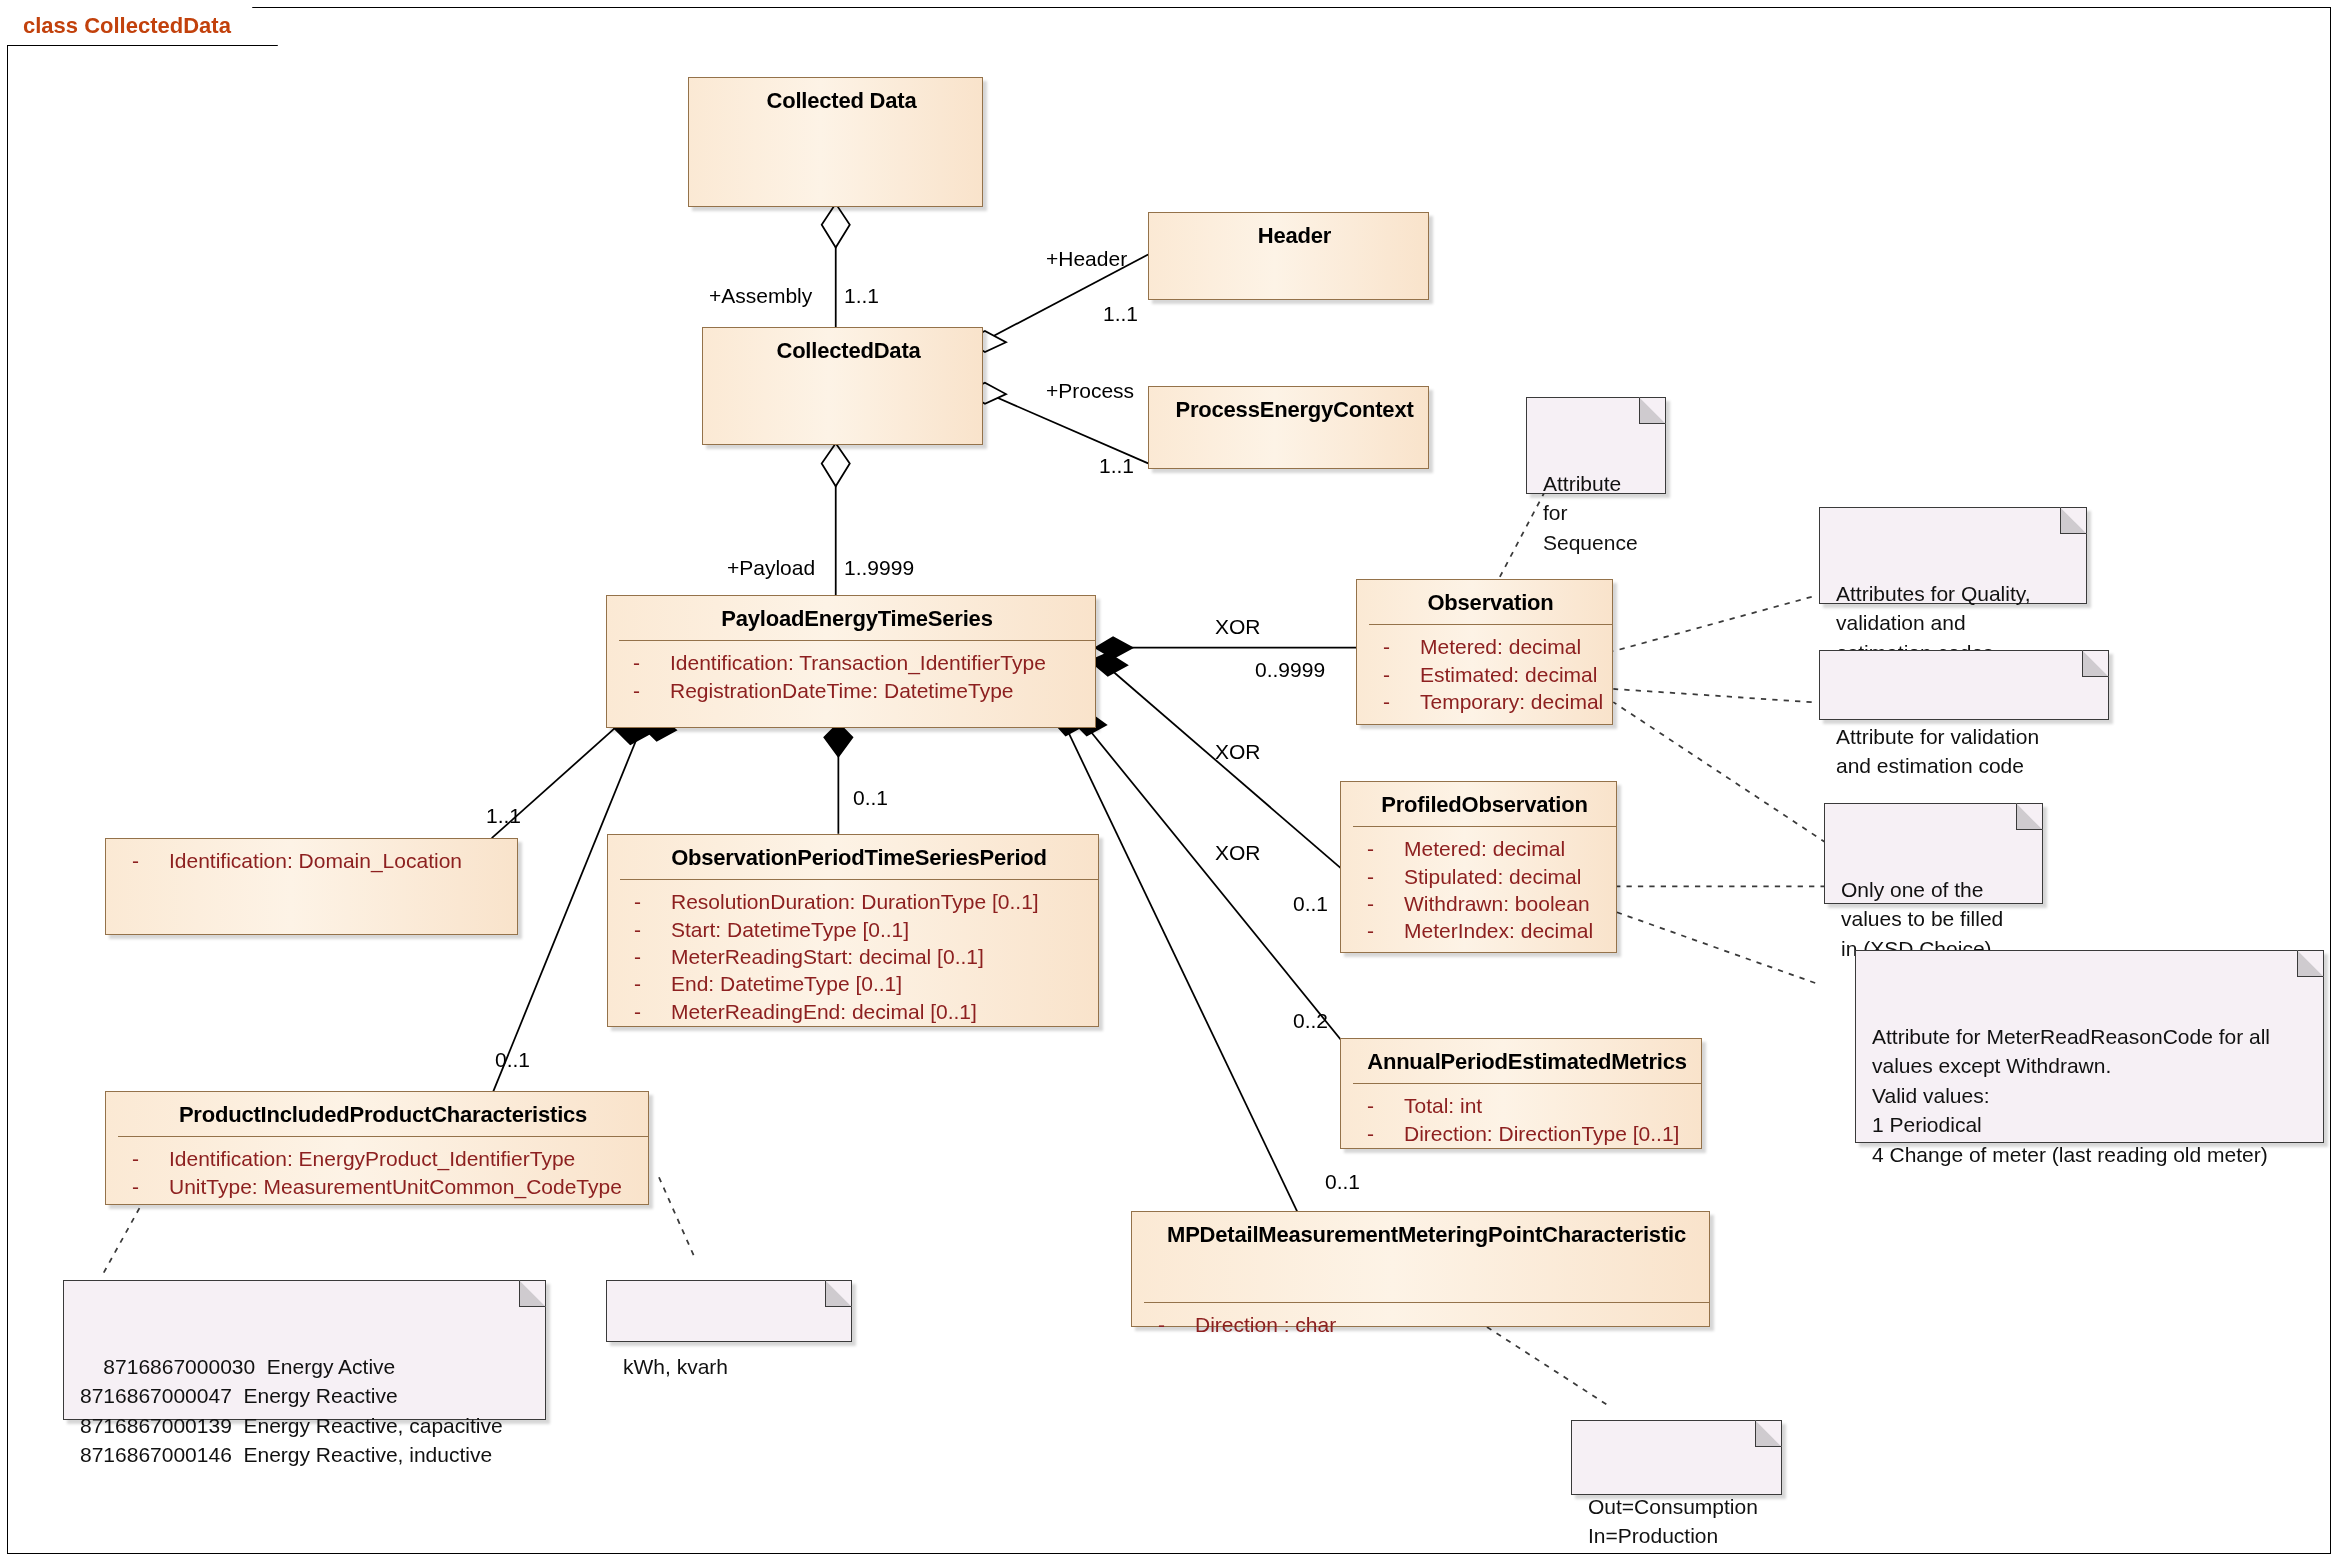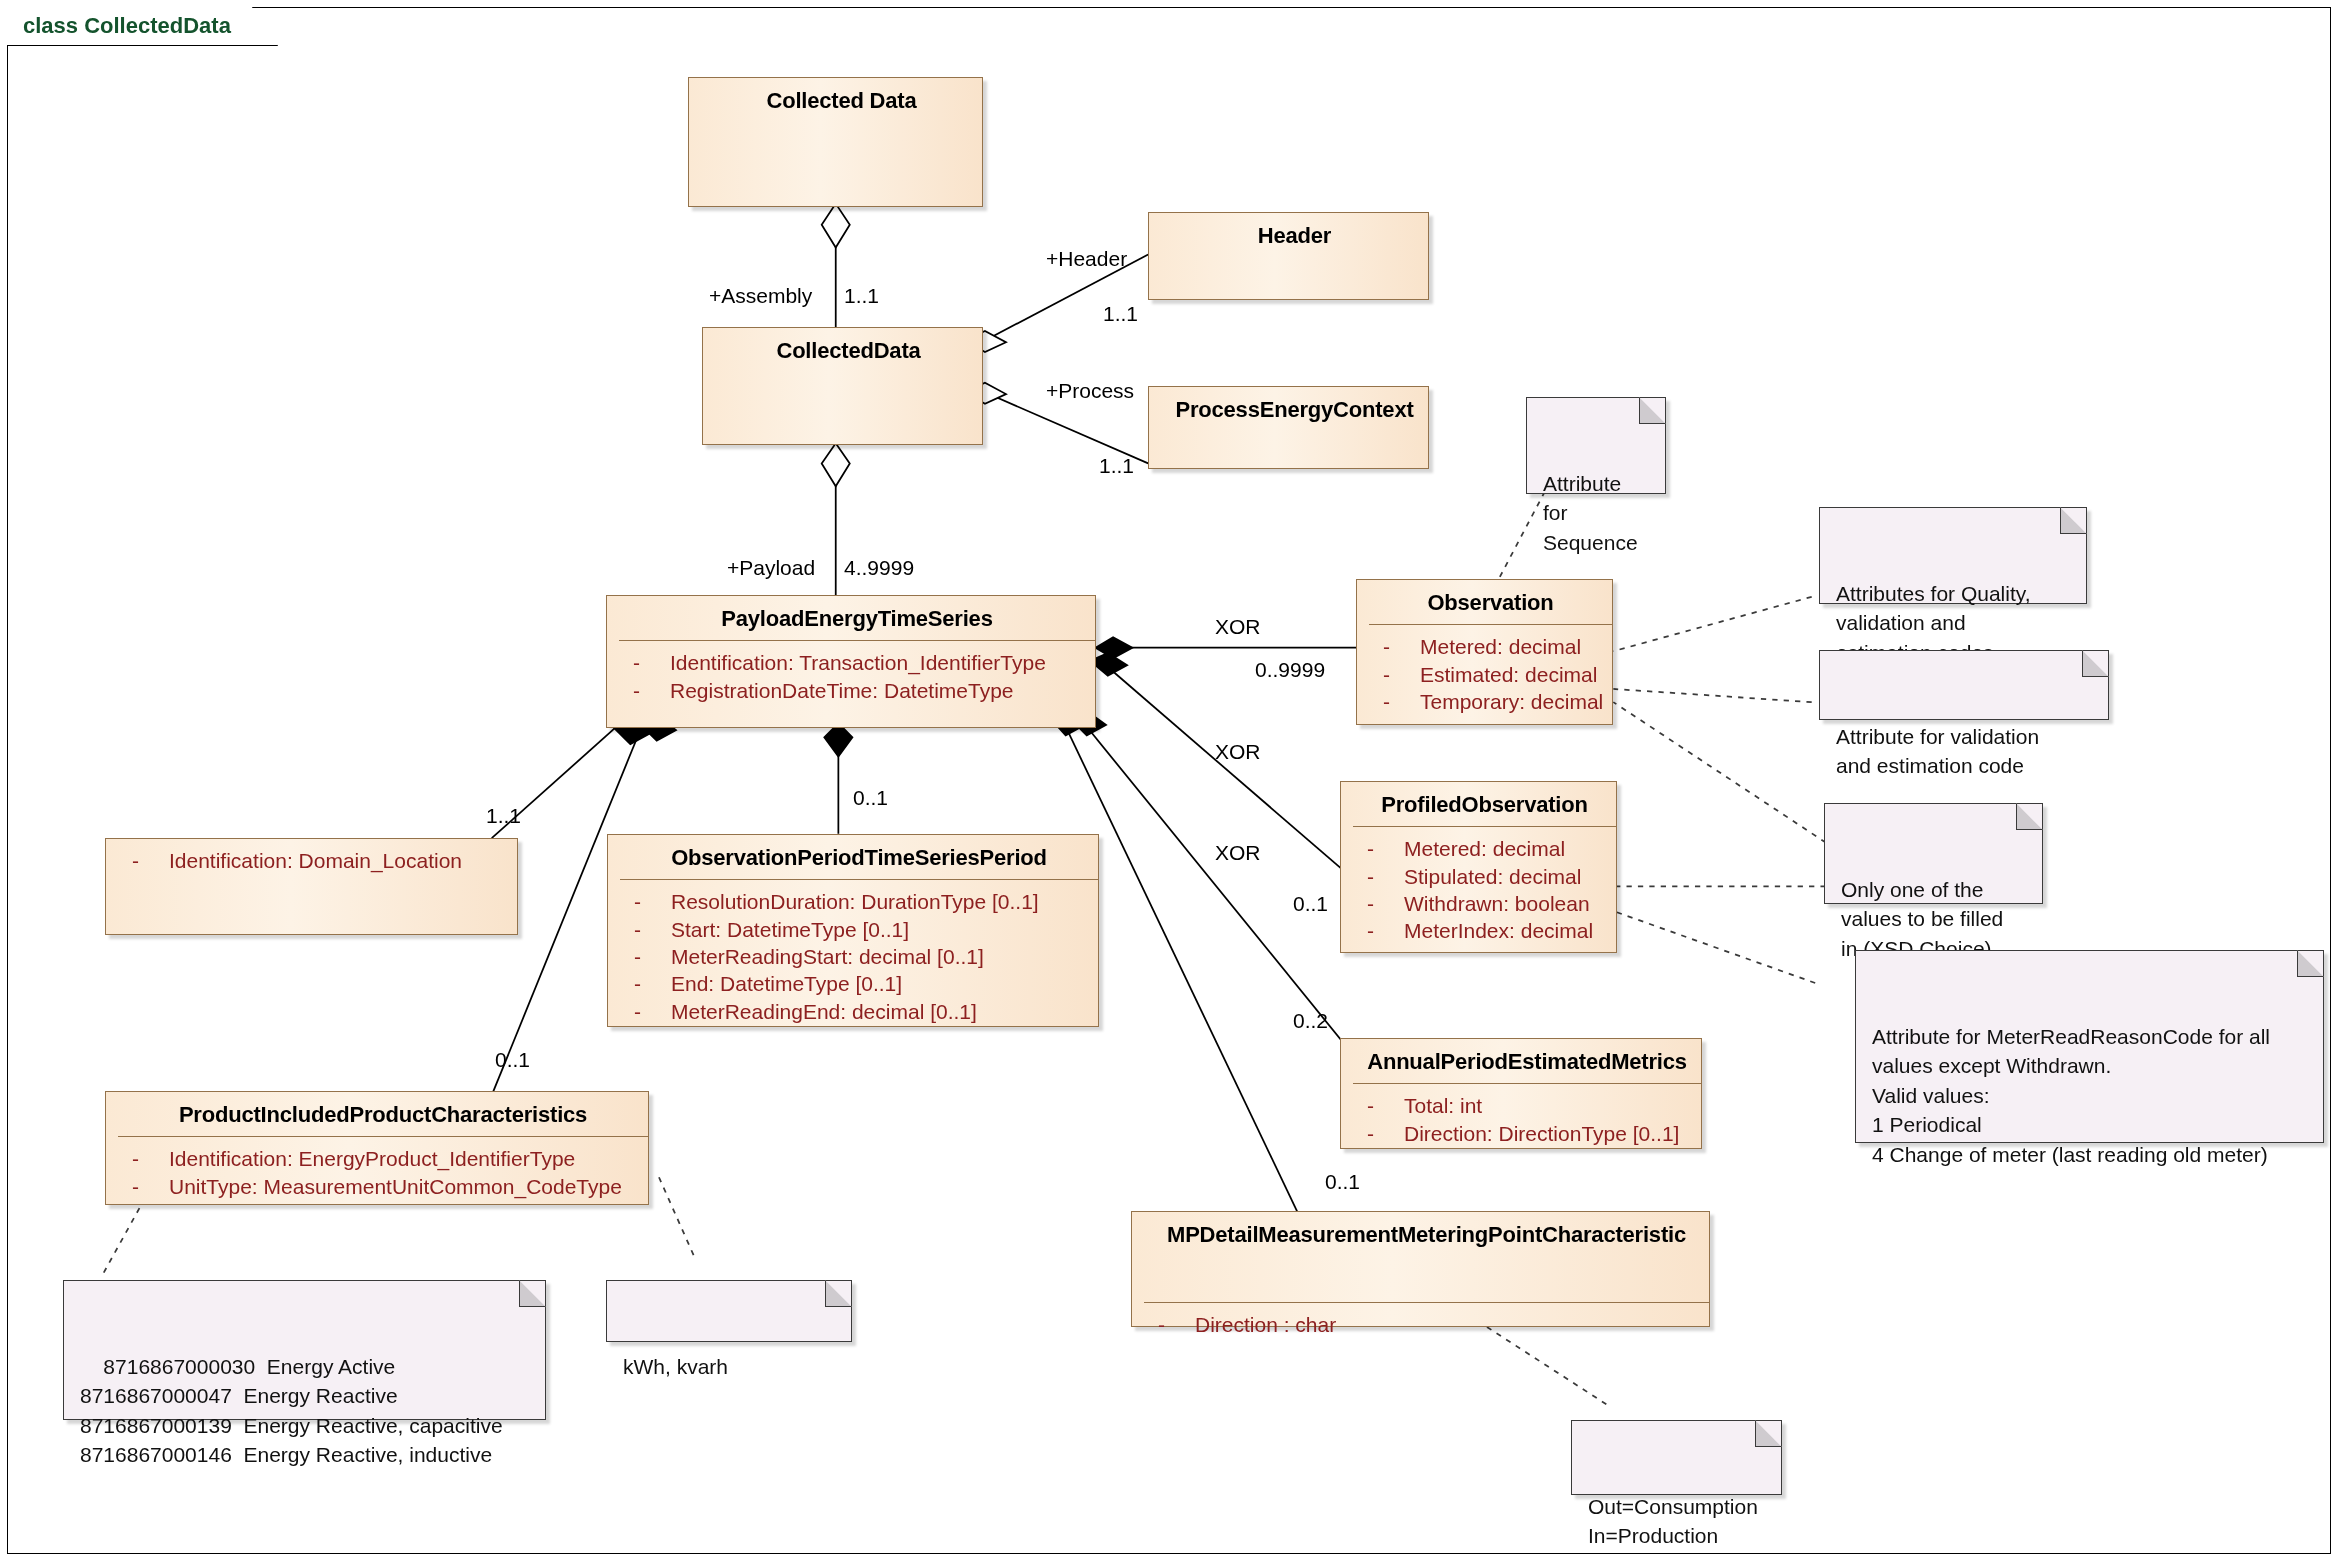--- a/index.html
+++ b/index.html
@@ -31,21 +31,21 @@
     box-sizing: border-box;
     background: #ffffff;
     border: 1.8px solid #000;
     border-top: none;
     border-left: none;
     padding: 0 46px 0 16px;
     display: flex;
     align-items: center;
     font-weight: bold;
     font-size: 22px;
-    color: #14532d;
+    color: #c2410c;
     clip-path: polygon(0 0, calc(100% - 26px) 0, 100% 100%, 0 100%);
   }
 
   
   #links {
     position: absolute;
     left: 0; top: 0;
     width: 2342px; height: 1564px;
     pointer-events: none;
   }
@@ -378,21 +378,21 @@
   <div class="lbl" style="left:709px; top:284px;">+Assembly</div>
   <div class="lbl" style="left:844px; top:284px;">1..1</div>
 
   <div class="lbl" style="left:1046px; top:247px;">+Header</div>
   <div class="lbl" style="left:1103px; top:302px;">1..1</div>
 
   <div class="lbl" style="left:1046px; top:379px;">+Process</div>
   <div class="lbl" style="left:1099px; top:454px;">1..1</div>
 
   <div class="lbl" style="left:727px; top:556px;">+Payload</div>
-  <div class="lbl" style="left:844px; top:556px;">4..9999</div>
+  <div class="lbl" style="left:844px; top:556px;">1..9999</div>
 
   <div class="lbl" style="left:1215px; top:615px;">XOR</div>
   <div class="lbl" style="left:1255px; top:658px;">0..9999</div>
 
   <div class="lbl" style="left:1215px; top:740px;">XOR</div>
   <div class="lbl" style="left:1293px; top:892px;">0..1</div>
 
   <div class="lbl" style="left:1215px; top:841px;">XOR</div>
   <div class="lbl" style="left:1293px; top:1009px;">0..2</div>
 

